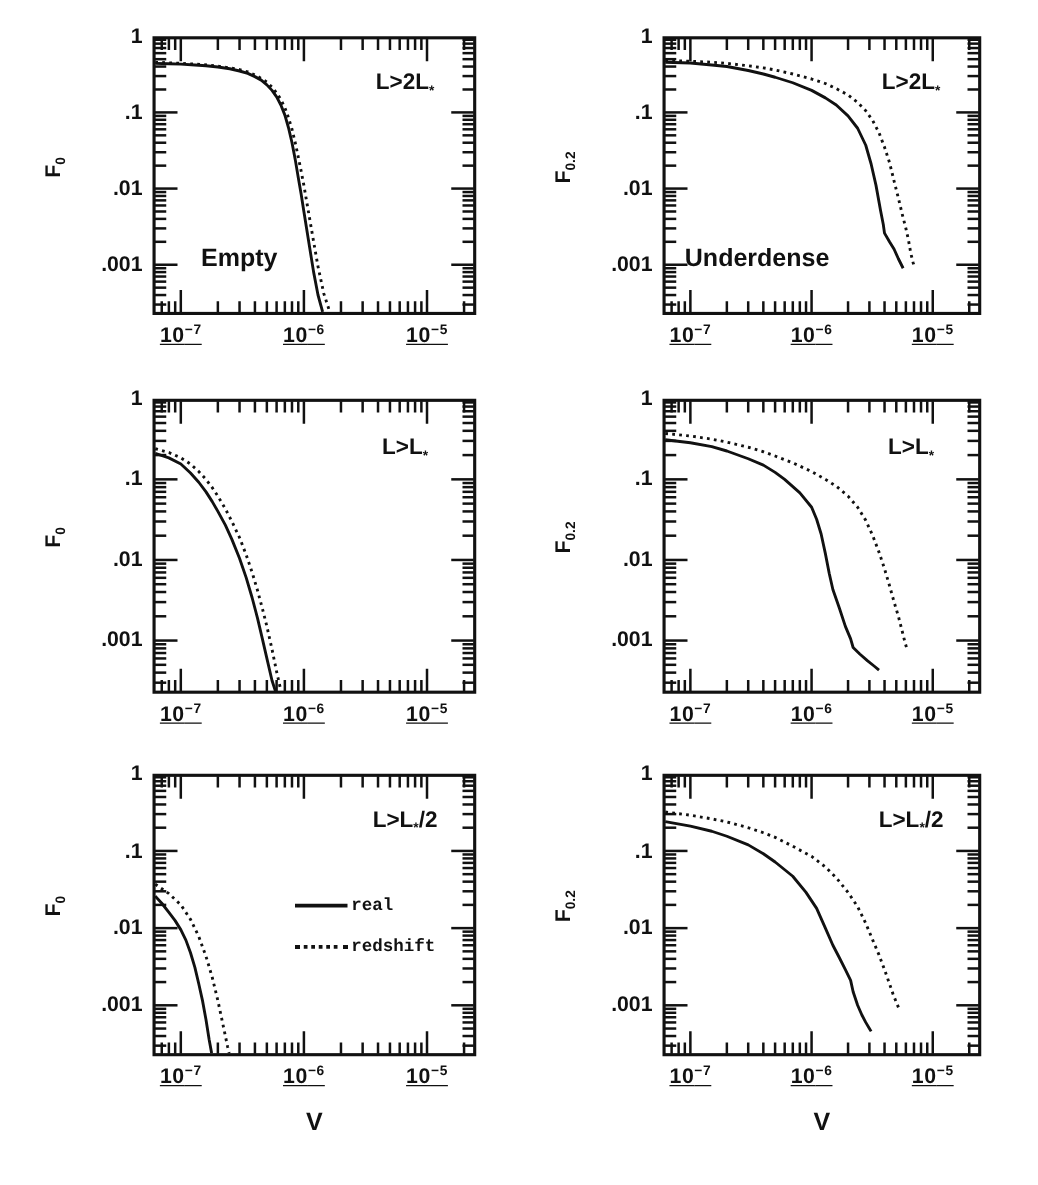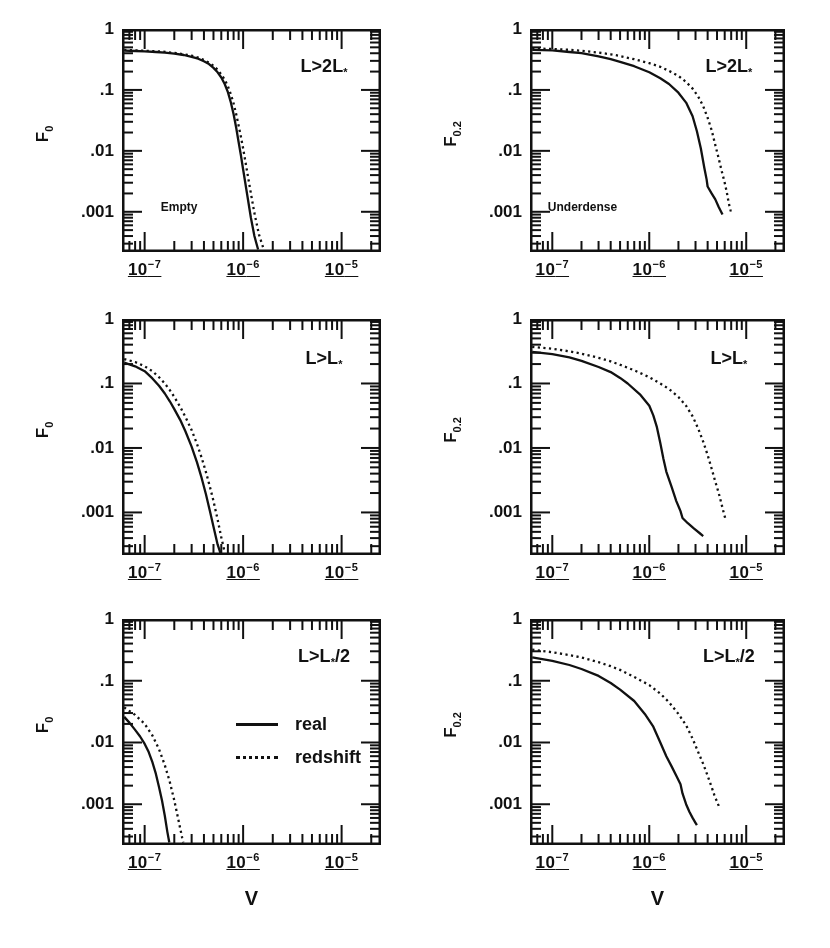--- a/index.html
+++ b/index.html
@@ -12,26 +12,26 @@
   .colL{left:122px;width:259px;}
   .colR{left:530px;width:255px;}
   .plot-svg{position:absolute;left:0;top:0;overflow:visible;}
   .xtick{position:absolute;top:calc(100% + 6px);transform:translateX(-50%);font-size:17px;font-weight:bold;white-space:nowrap;letter-spacing:0.5px;text-decoration:underline;}
   .xtick sup{font-size:11px;font-weight:bold;}
   .ytick{position:absolute;right:calc(100% + 8px);transform:translateY(-50%);font-size:17px;font-weight:bold;white-space:nowrap;}
   .ytitle{position:absolute;left:-78px;top:47%;transform:translate(-50%,-50%) rotate(-90deg);font-size:17px;font-weight:bold;white-space:nowrap;}
   .ytitle sub{font-size:11px;font-weight:bold;}
   .plabel{position:absolute;left:78%;top:17%;transform:translate(-50%,-50%);font-size:18px;font-weight:bold;white-space:nowrap;}
   .plabel sub{font-size:11px;font-weight:bold;}
-  .annotation{position:absolute;top:80%;transform:translateY(-50%);font-size:12px;font-weight:bold;white-space:nowrap;}
+  .annotation{position:absolute;top:80%;transform:translateY(-50%);font-size:20px;font-weight:bold;white-space:nowrap;}
   .annotation.empty{left:15%;}
   .annotation.underdense{left:7%;text-align:center;}
   .legend{position:absolute;left:44%;top:42%;}
   .legend-row{display:flex;align-items:center;height:22px;margin-bottom:11px;}
-  .legend-label{font-size:18px;font-weight:bold;margin-left:17px;}
+  .legend-label{font-size:14px;font-weight:bold;margin-left:3px;font-family:Liberation Mono, monospace;}
   .sample{display:inline-block;width:42px;height:0;}
   .sample.solid{border-top:3px solid #111;}
   .sample.dotted{border-top:3px dotted #111;}
   .xtitle{position:absolute;left:50%;top:calc(100% + 42px);transform:translateX(-50%);font-size:20px;font-weight:bold;}
 </style>
 </head>
 <body>
 
 <div id="figure">
 

